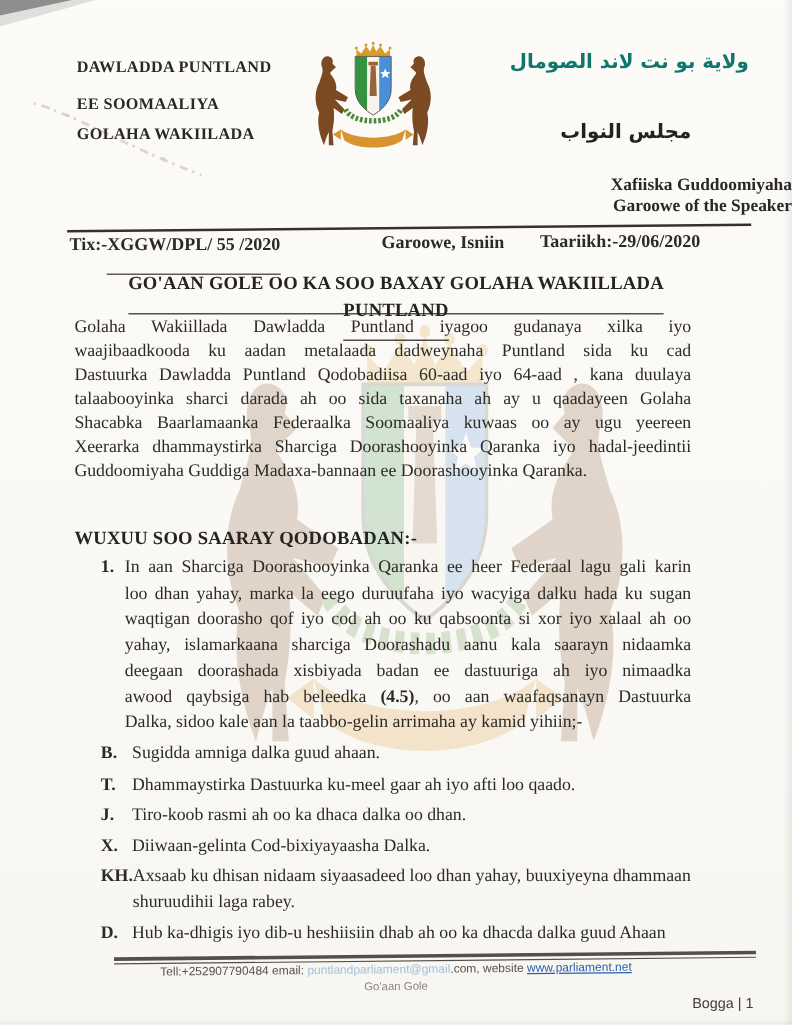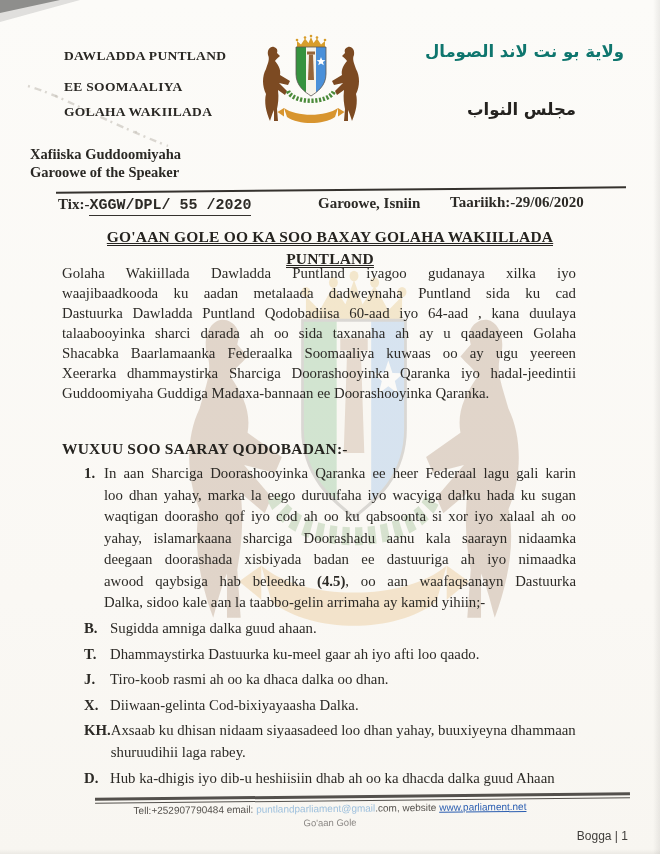--- a/index.html
+++ b/index.html
@@ -17,29 +17,29 @@
   .smudge{left:18px;top:66px;}
   
   .defs-svg{position:absolute;width:0;height:0;overflow:hidden;}
   
   .org{left:64px;top:48px;font-size:13.5px;font-weight:bold;letter-spacing:.3px;color:#2a2824;}
   .org .l1{margin-bottom:15px;} .org .l2{margin-bottom:9px;}
   .emblem{left:251px;top:33px;width:120px;height:102px;}
   .emblem svg{width:100%;height:100%;}
   .arabic1{top:42px;right:36px;font-family:"DejaVu Sans",sans-serif;font-weight:bold;font-size:16.5px;color:#0f766e;}
   .arabic2{top:88px;right:84px;font-family:"DejaVu Sans",sans-serif;font-weight:bold;font-size:16.5px;color:#24221f;margin-top:12px;}
-  .office{top:146px;left:30px;right:0;text-align:left;font-size:14.5px;font-weight:bold;line-height:17.5px;color:#2a2824;}
+  .office{top:146px;left:30px;right:0;text-align:right;font-size:14.5px;font-weight:bold;line-height:17.5px;color:#2a2824;}
   .toprule{top:189px;left:56px;right:34px;height:2px;background:#35322e;transform:rotate(-0.55deg);}
   .ref{left:58px;top:196px;font-size:15px;font-weight:bold;}
-  .ref .refval{border-bottom:1.8px solid #35322e;padding-bottom:1px;font-family:Liberation Mono, monospace;}
+  .ref .refval{border-bottom:1.8px solid #35322e;padding-bottom:16px;}
   .place{left:318px;top:195px;font-size:15px;font-weight:bold;}
   .date{left:450px;top:194px;font-size:15px;font-weight:bold;}
   
   .title{top:226px;left:0;right:0;text-align:center;font-size:15.5px;font-weight:bold;line-height:22px;letter-spacing:.2px;color:#262420;}
-  .title .u{border-bottom:1.8px solid #262420;padding-bottom:0px;text-decoration:underline;}
+  .title .u{border-bottom:1.8px solid #262420;padding-bottom:16px;}
   
   .intro{top:263px;left:62px;width:514px;font-size:14.8px;line-height:20px;overflow:hidden;}
   .jl{text-align:justify;text-align-last:justify;white-space:normal;}
   .jl.last{text-align-last:left;}
   sup{font-size:9px;line-height:0;vertical-align:super;}
   .qheading{top:440px;left:62px;font-size:15.5px;font-weight:bold;letter-spacing:.2px;color:#262420;}
   .item1{top:463px;left:84px;width:492px;display:flex;font-size:14.8px;line-height:21.5px;}
   .item1 .num{width:20px;flex-shrink:0;font-weight:bold;}
   .item1 .itext{flex:1;overflow:hidden;}
   .sublist{top:617px;left:84px;width:522px;font-size:14.8px;line-height:22px;}

